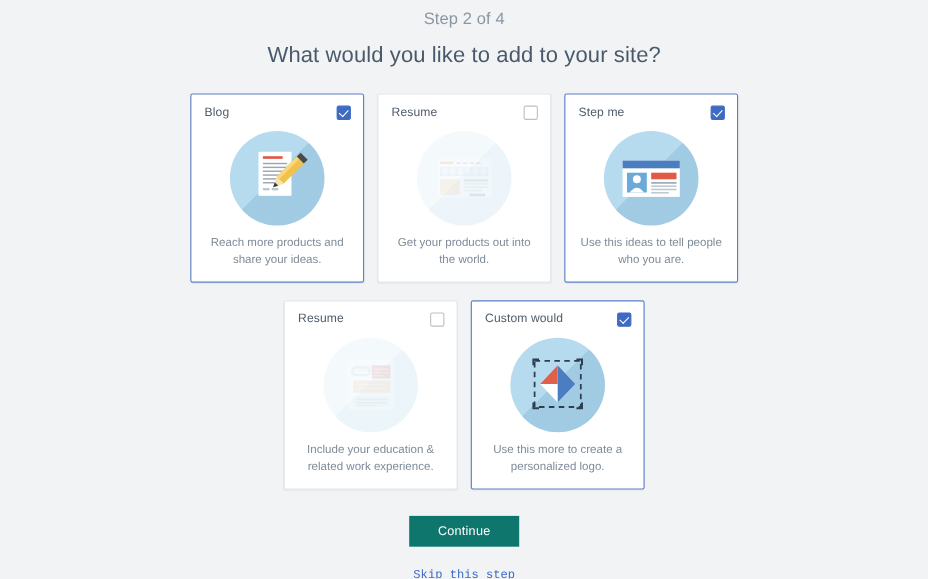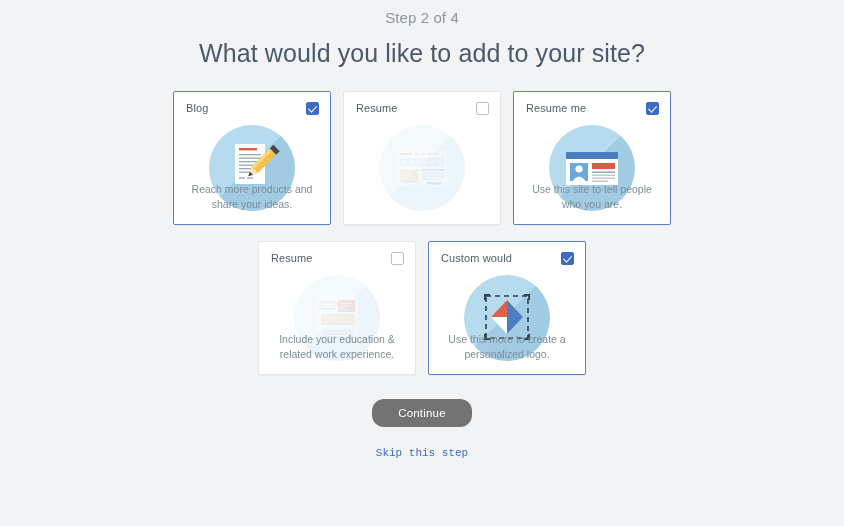--- a/index.html
+++ b/index.html
@@ -21,21 +21,21 @@
   }
   .step-label {
     text-align: center;
     font-size: 15px;
     color: #8a97a3;
     padding-top: 9px;
     letter-spacing: .1px;
   }
   .page-title {
     text-align: center;
-    font-size: 25px;
+    font-size: 20px;
     font-weight: 400;
     color: #4a5a6a;
     margin-top: 13px;
     letter-spacing: .1px;
   }
 
   .cards-wrap {
     width: 520px;
     margin: 23px auto 0 auto;
   }
@@ -43,21 +43,21 @@
     display: flex;
     justify-content: center;
   }
   .card-row.row2 {
     margin-top: 16px;
   }
 
   .card {
     position: relative;
     width: 158px;
-    height: 134px;
+    height: 172px;
     background: #ffffff;
     border: 1px solid #e3e7ea;
     border-radius: 2px;
     box-sizing: border-box;
     margin: 0 6px;
     box-shadow: 0 1px 1px rgba(0,0,0,0.04);
   }
   .card.selected {
     border: 1px solid #5b7fc7;
   }
@@ -143,26 +143,26 @@
     line-height: 15px;
     color: #7e8c99;
   }
 
   .footer {
     text-align: center;
     margin-top: 24px;
   }
   .continue-btn {
     display: inline-block;
-    background: #737373;
+    background: #0f766e;
     color: #ffffff;
     font-size: 11.5px;
     padding: 8px 26px;
     border: none;
-    border-radius: 12px;
+    border-radius: 0;
     cursor: pointer;
     font-family: "Liberation Sans", sans-serif;
     letter-spacing: .2px;
   }
   .skip-link {
     display: block;
     margin-top: 20px;
     font-size: 11px;
     color: #3d6bc4;
     text-decoration: none;
@@ -230,41 +230,42 @@
             <rect x="51" y="34" width="5" height="6" fill="#e8eef6"></rect>
             <rect x="58" y="34" width="5" height="6" fill="#e8eef6"></rect>
             <rect x="21" y="44" width="18" height="14" fill="#f5c9a0"></rect>
             <rect x="43" y="44" width="22" height="2" fill="#9aa6b2"></rect>
             <rect x="43" y="47.5" width="22" height="1.3" fill="#c0c9d2"></rect>
             <rect x="43" y="50.5" width="22" height="1.3" fill="#c0c9d2"></rect>
             <rect x="43" y="53.5" width="16" height="1.3" fill="#c0c9d2"></rect>
             <rect x="48" y="57" width="14" height="2.5" fill="#6f9ad6"></rect>
           </svg>
         </div>
+        <div class="card-desc">Get your products out into the world.</div>
       </div>
 
       <div class="card selected">
-        <div class="card-title">Resume me</div>
+        <div class="card-title">Step me</div>
         <div class="checkbox checked"></div>
         <div class="illus">
           <div class="shadow"></div>
           <svg class="illus-art" viewBox="0 0 86 86">
             <rect x="17" y="27" width="52" height="33" fill="#ffffff"></rect>
             <rect x="17" y="27" width="52" height="7" fill="#4a7ec0"></rect>
             <rect x="21" y="38" width="18" height="18" fill="#6aa9d8"></rect>
             <circle cx="30" cy="44" r="3.6" fill="#ffffff"></circle>
             <path d="M23.5 56 Q30 47.5 36.5 56 Z" fill="#ffffff"></path>
             <rect x="43" y="38" width="23" height="6" fill="#e05a47"></rect>
             <rect x="43" y="46.5" width="23" height="1.5" fill="#9aa6b2"></rect>
             <rect x="43" y="49.5" width="23" height="1.5" fill="#c0c9d2"></rect>
             <rect x="43" y="52.5" width="23" height="1.5" fill="#c0c9d2"></rect>
             <rect x="43" y="55.5" width="16" height="1.5" fill="#c0c9d2"></rect>
           </svg>
         </div>
-        <div class="card-desc">Use this site to tell people who you are.</div>
+        <div class="card-desc">Use this ideas to tell people who you are.</div>
       </div>
 
     </div>
 
     <div class="card-row row2">
 
       <div class="card dim">
         <div class="card-title">Resume</div>
         <div class="checkbox"></div>
         <div class="illus">

